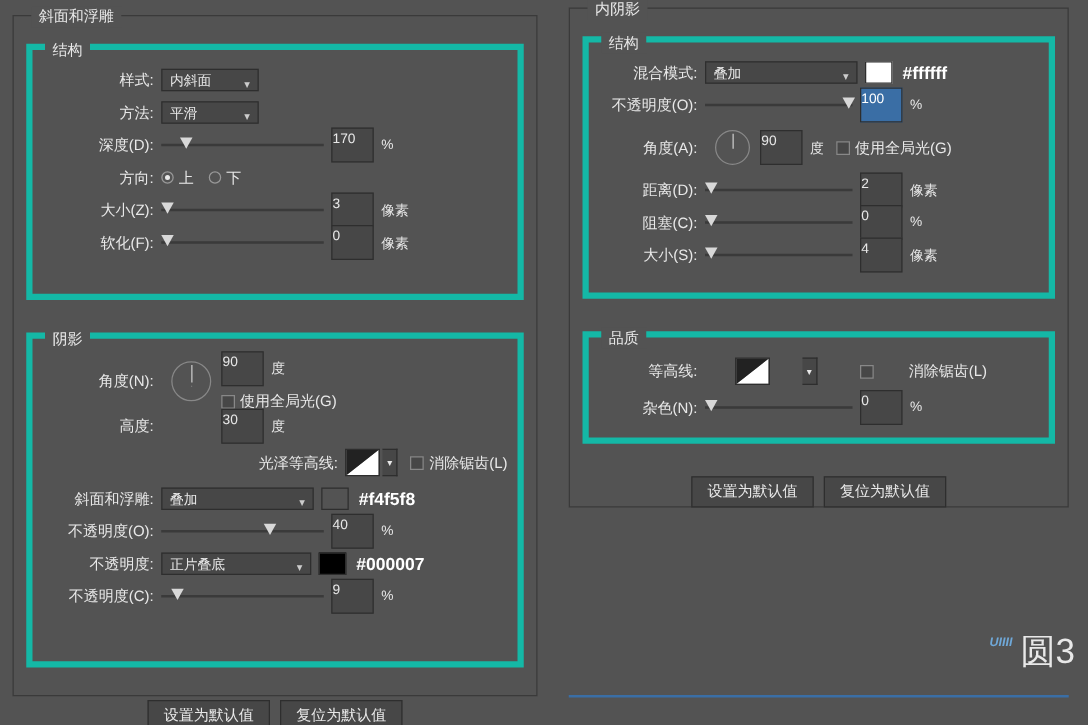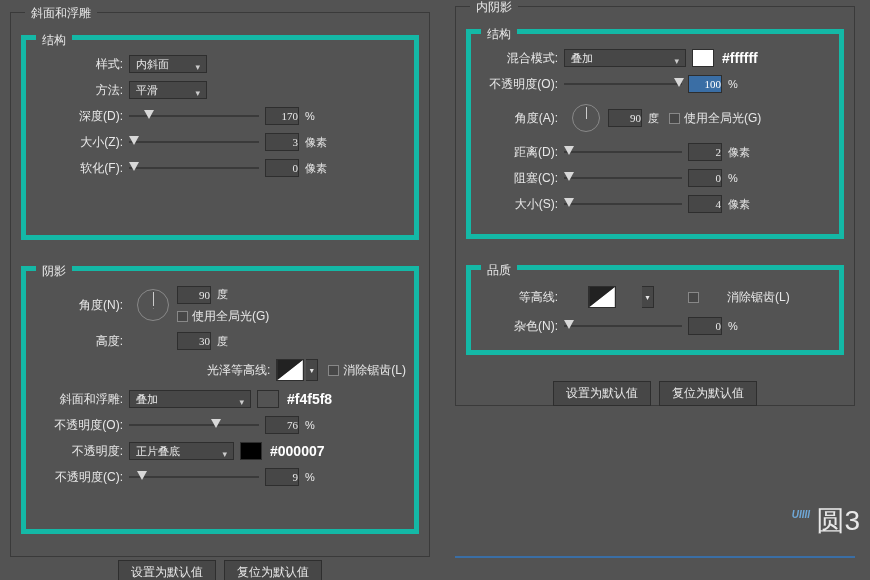--- a/index.html
+++ b/index.html
@@ -88,29 +88,28 @@
     position: absolute;
     top: 1px;
     width: 0;
     height: 0;
     border-left: 5px solid transparent;
     border-right: 5px solid transparent;
     border-top: 9px solid #d8d8d8;
   }
   .numbox {
     width: 34px;
-    height: 18px;
+    height: 28px;
     background: #474747;
     border: 1px solid #2e2e2e;
     color: #e8e8e8;
-    text-align: right;
+    text-align: left;
     font-size: 11px;
     line-height: 16px;
     margin-right: 6px;
-    font-family: Liberation Serif, serif;
   }
   .numbox.sel { background: #3a6ea5; color: #fff; }
   .unit { font-size: 11px; color: #e8e8e8; }
   .radio {
     display: inline-block;
     width: 10px;
     height: 10px;
     border-radius: 50%;
     border: 1px solid #999;
     margin-right: 4px;
@@ -252,20 +251,27 @@
     <div class="row">
       <div class="label">深度(D):</div>
       <div class="slider" style="width:130px;flex:none;">
         <div class="slider-track"></div>
         <div class="slider-thumb" style="left:15px;"></div>
       </div>
       <div class="numbox">170</div>
       <span class="unit">%</span>
     </div>
 
+    <div class="row">
+      <div class="label">方向:</div>
+      <span class="radio on"></span>
+      <span style="margin-right:12px;">上</span>
+      <span class="radio"></span>
+      <span>下</span>
+    </div>
 
     <div class="row">
       <div class="label">大小(Z):</div>
       <div class="slider" style="width:130px;flex:none;">
         <div class="slider-track"></div>
         <div class="slider-thumb" style="left:0;"></div>
       </div>
       <div class="numbox">3</div>
       <span class="unit">像素</span>
     </div>
@@ -332,27 +338,27 @@
       <div class="swatch" style="#f4f5f8"></div>
       <span class="hex">#f4f5f8</span>
     </div>
 
     <div class="row">
       <div class="label">不透明度(O):</div>
       <div class="slider" style="width:130px;flex:none;">
         <div class="slider-track"></div>
         <div class="slider-thumb" style="left:82px;"></div>
       </div>
-      <div class="numbox">76</div>
+      <div class="numbox">40</div>
       <span class="unit">%</span>
     </div>
 
     <div class="row">
       <div class="label">不透明度:</div>
-      <div class="select" style="width:105px;">
+      <div class="select" style="width:120px;">
         <span>正片叠底</span>
         <span class="chev">▾</span>
       </div>
       <div style="width:6px;"></div>
       <div class="swatch" style="background:#000;"></div>
       <span class="hex">#000007</span>
     </div>
 
     <div class="row">
       <div class="label">不透明度(C):</div>

